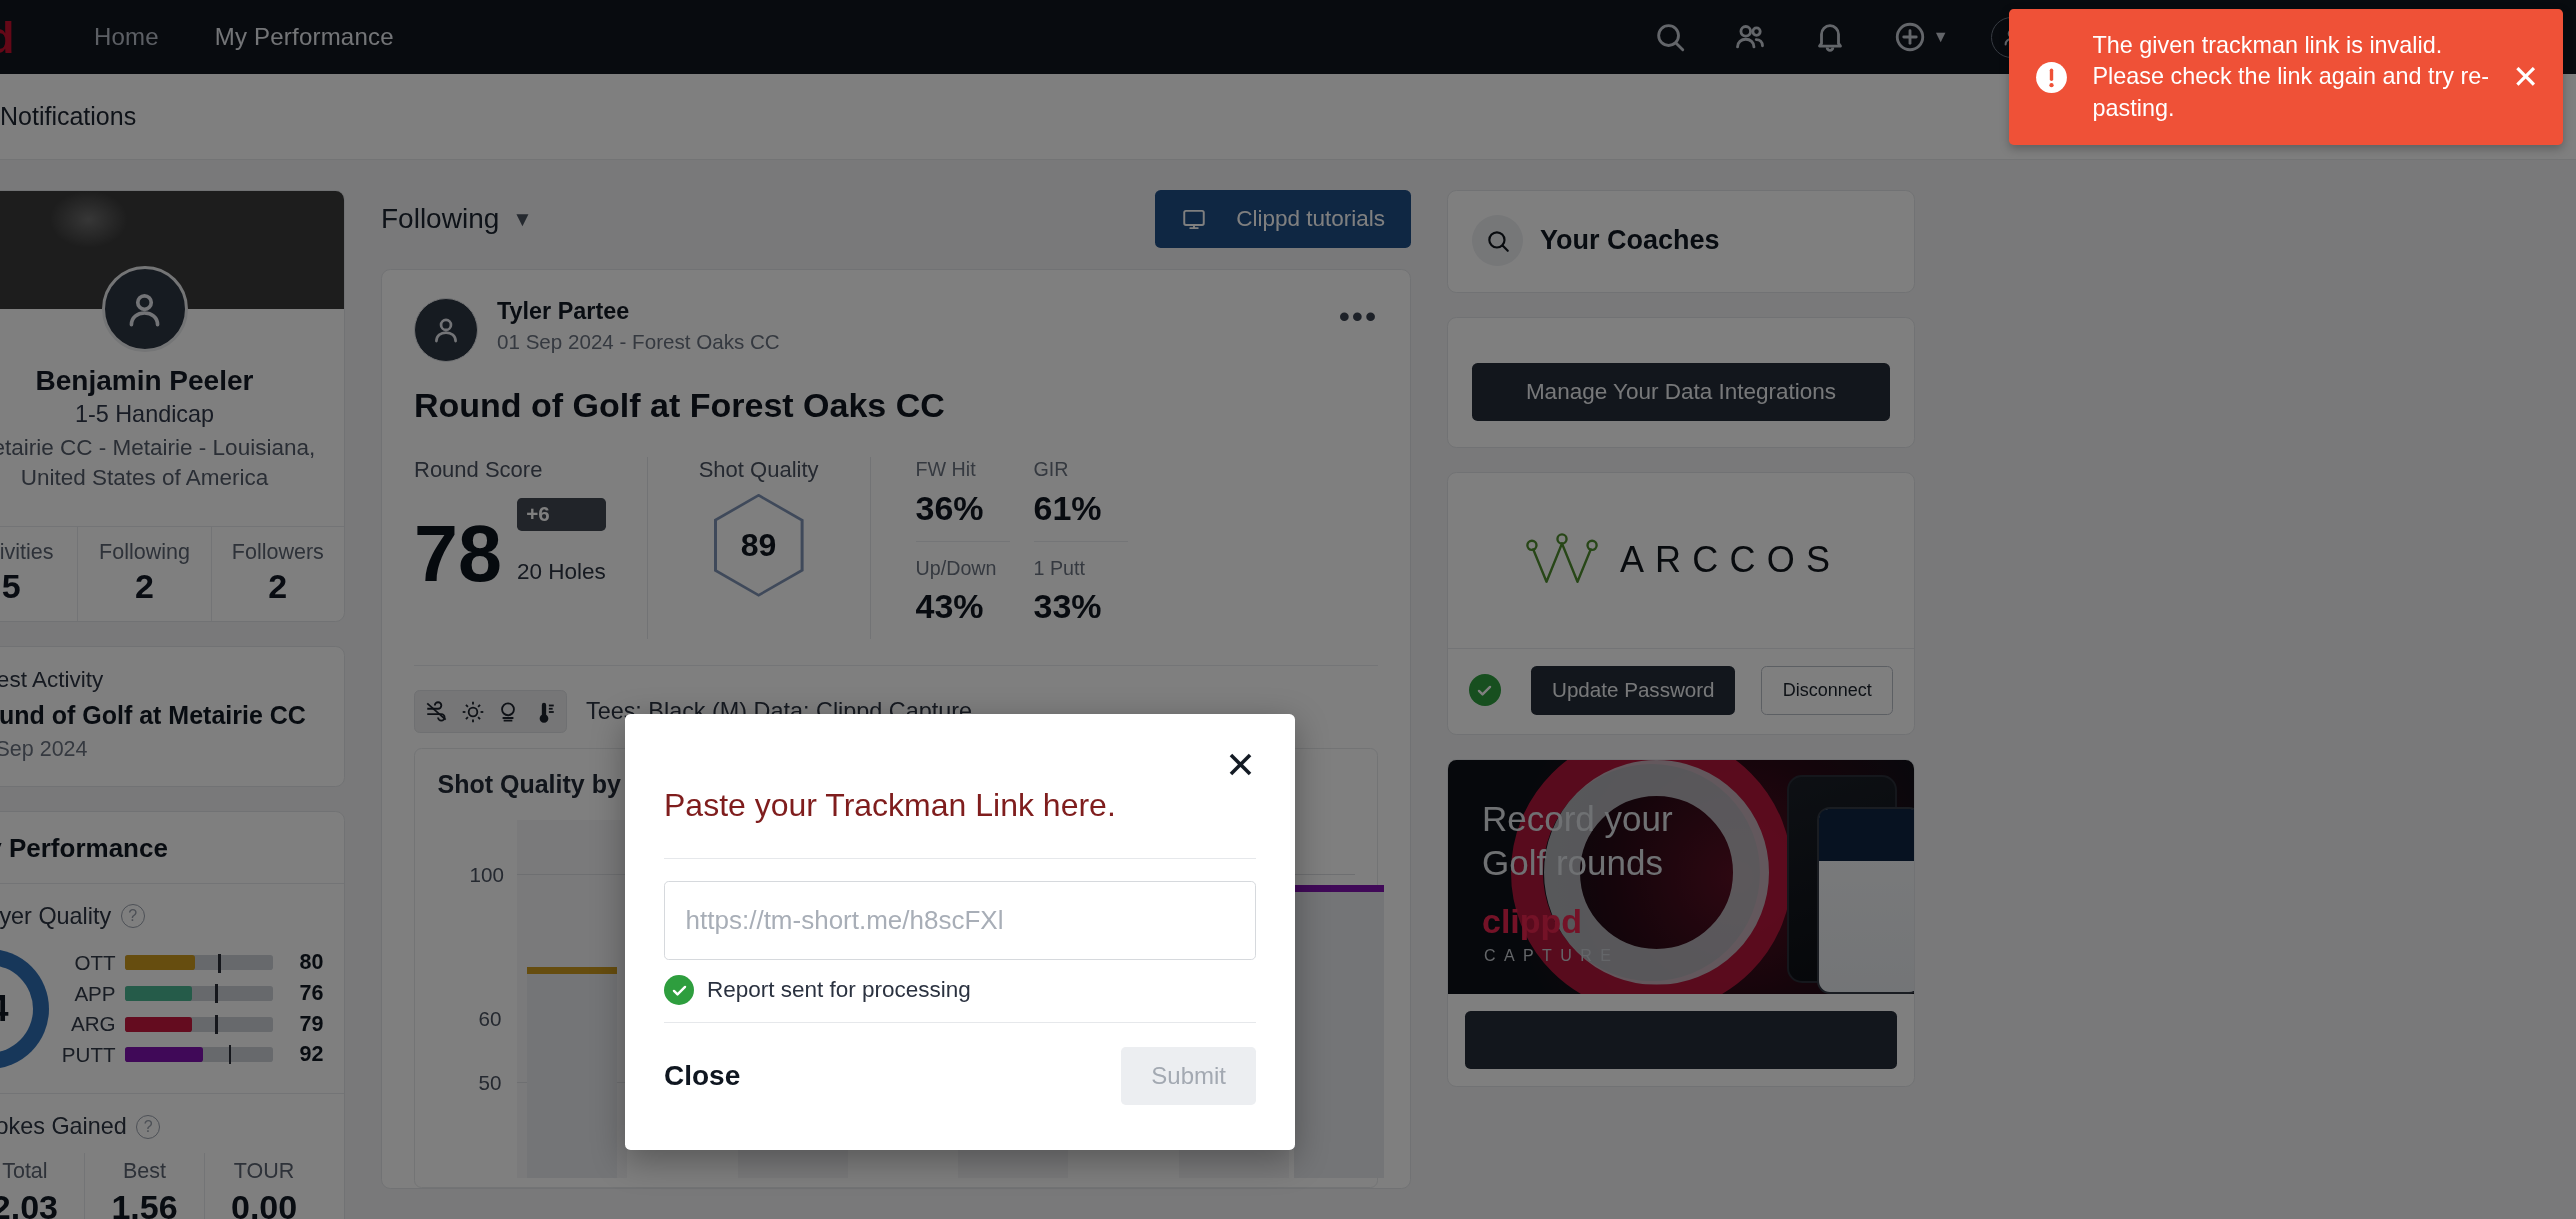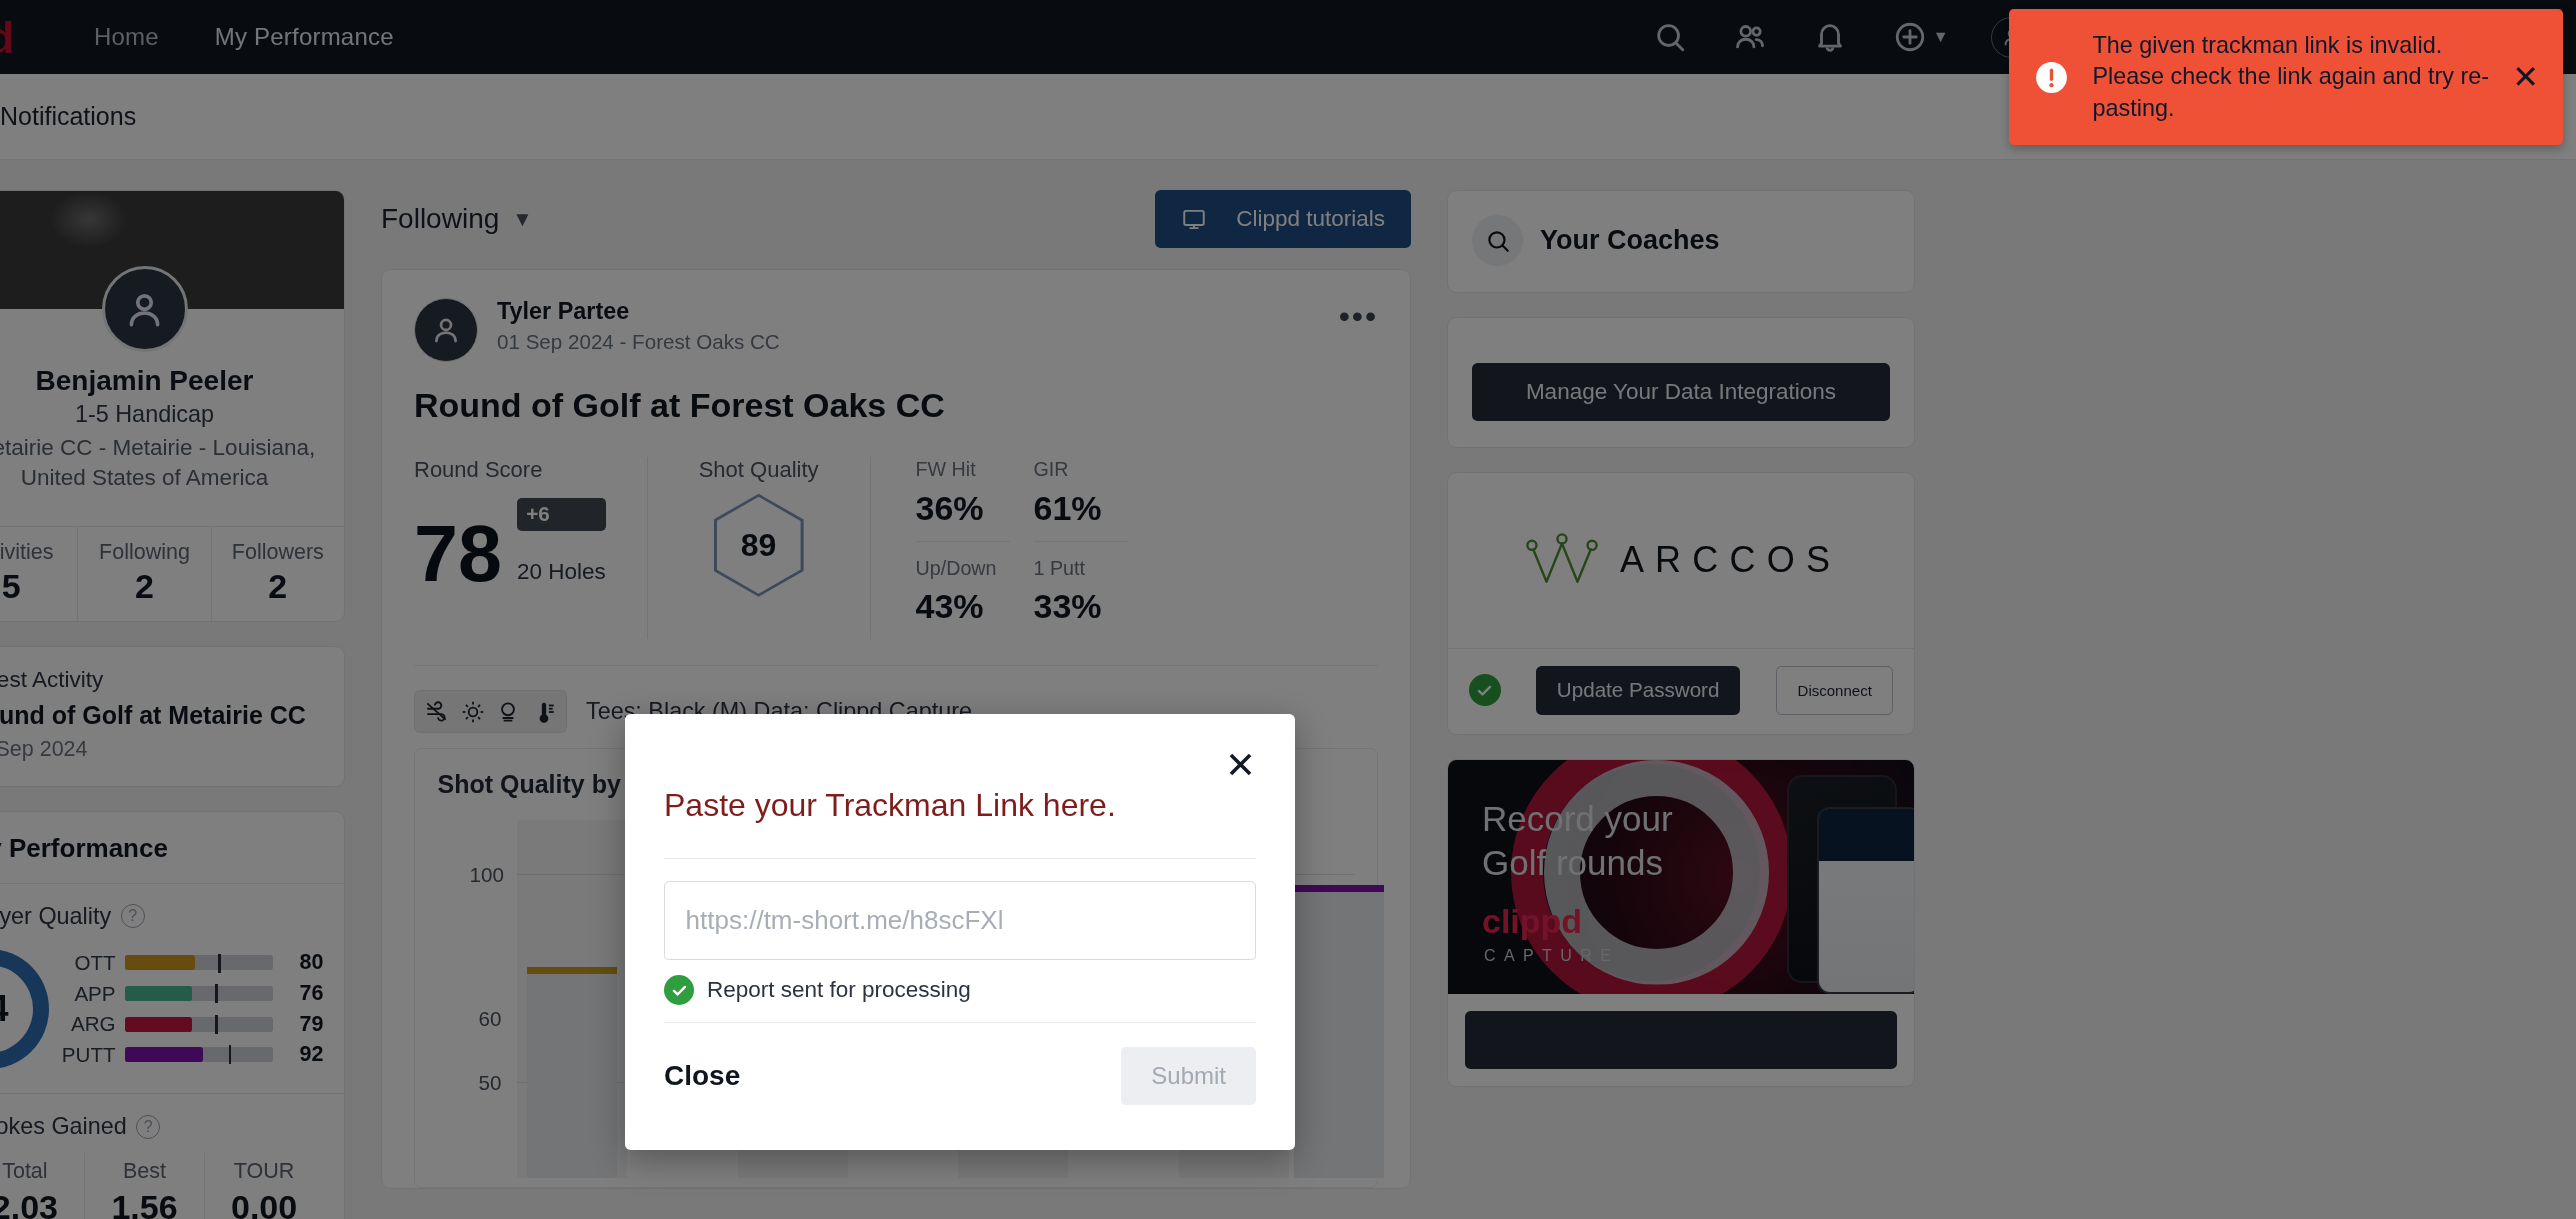--- a/index.html
+++ b/index.html
@@ -222,41 +222,41 @@
     border: none; border-radius: 5.6px; font-size: 22.5px; cursor: pointer;
   }
   .arccos-card { padding: 0; }
   .arccos-logo-wrap { height: 176px; display: flex; align-items: center; justify-content: center; gap: 17px; border-bottom: 0.9px solid #e7e9ec; }
   .arccos-mark svg { width: 82px; height: 58px; }
   .arccos-word { font-size: 36px; letter-spacing: 11.2px; color: #11161d; }
   .arccos-foot { display: flex; align-items: center; padding: 17px 20.6px 19px; gap: 13px; }
   .chk { width: 32px; height: 32px; border-radius: 50%; background: #2e9e3e; display:flex; align-items:center; justify-content:center; }
   .chk svg { width: 19px; height: 19px; }
   .btn-upd { margin-left: auto; background: #242c38; color:#eef0f3; border:none; border-radius:5.6px; height: 49px; padding: 0 20.6px; font-size: 20.6px; cursor:pointer; }
-  .btn-disc { background: #fff; color:#1b222c; border:0.9px solid #b9bec7; border-radius:5.6px; height: 49px; padding: 0 20.6px; font-size: 15px; margin-left: 23px; cursor:pointer; }
+  .btn-disc { background: #fff; color:#1b222c; border:0.9px solid #b9bec7; border-radius:5.6px; height: 49px; padding: 0 20.6px; font-size: 18px; margin-left: 13px; cursor:pointer; }
 
   .promo-card { padding: 0; overflow: hidden; }
   .promo-img {
     height: 234px; position: relative; overflow: hidden;
     background: radial-gradient(circle at 62% 50%, #5c1024 0%, #2a0a16 40%, #0d1119 72%);
   }
   .promo-ring1 { position:absolute; right: 122px; top: -28px; width: 281px; height: 281px; border-radius: 50%; border: 32px solid #c2183f; opacity: .9; }
   .promo-ring2 { position:absolute; right: 145px; top: 0px; width: 225px; height: 225px; border-radius: 50%; border: 36px solid #c9ccd1; opacity: .85; clip-path: inset(0 0 0 0); }
   .promo-txt { position: absolute; left: 34px; top: 37px; color:#dfe2e7; font-size: 35px; line-height: 1.28; }
   .promo-brand { position: absolute; left: 34px; top: 142px; color:#e8254e; font-size: 34px; font-weight: 700; }
   .promo-sub { position: absolute; left: 36px; top: 187px; color:#c8ccd2; font-size: 16px; letter-spacing: 8.4px; }
   .promo-phone { position:absolute; right: 17px; top: 15px; width: 110px; height: 208px; border-radius: 15px; background: linear-gradient(160deg,#1b2028,#0b0e13); border: 2.8px solid #2a2f38; }
   .promo-phone2 { position:absolute; right: -7.5px; top: 47px; width: 105px; height: 187px; border-radius: 13px; background: linear-gradient(180deg,#f3f5f7 18%,#e7eaee); border: 2.8px solid #343a44; }
   .promo-phone2::before { content:""; position:absolute; left:0; right:0; top:0; height: 52px; background:#0f2542; border-radius: 9.4px 9.4px 0 0; }
   .promo-btn { height: 58px; background: #242c38; margin: 17px; border-radius: 5.6px; }
 
   
   .toast {
     position: absolute; top: 9.4px; right: 13px; width: 554px;
-    background: #ef5137; color: #0f172a; border-radius: 4.7px;
+    background: #ef5137; color: #ffffff; border-radius: 4.7px;
     display: flex; align-items: center; gap: 22.5px;
     padding: 20.6px 24px; z-index: 60;
     box-shadow: 0 3.7px 9.4px rgba(0,0,0,.25);
   }
   .toast-ico { width: 37px; height: 37px; flex: 0 0 auto; }
   .toast-msg { font-size: 23.4px; line-height: 1.34; flex: 1; }
   .toast-x { font-size: 32px; line-height: 1; cursor: pointer; font-weight: 300; }
 
   
   .modal {

